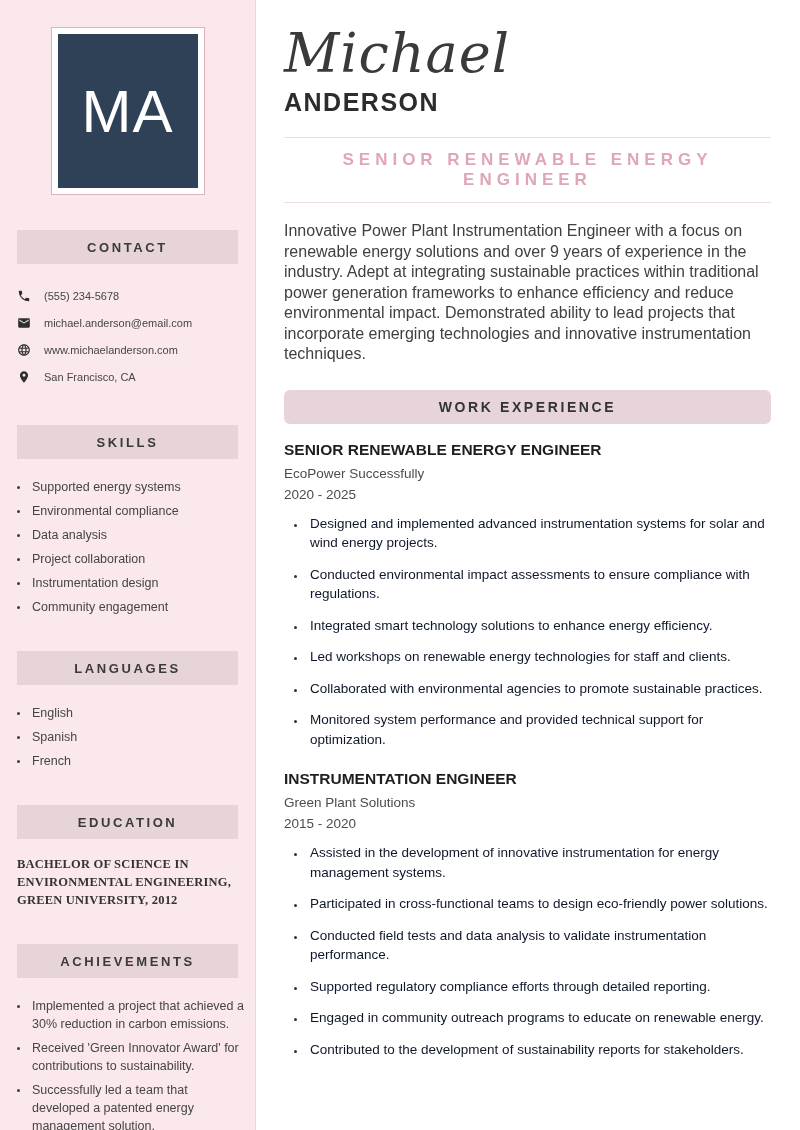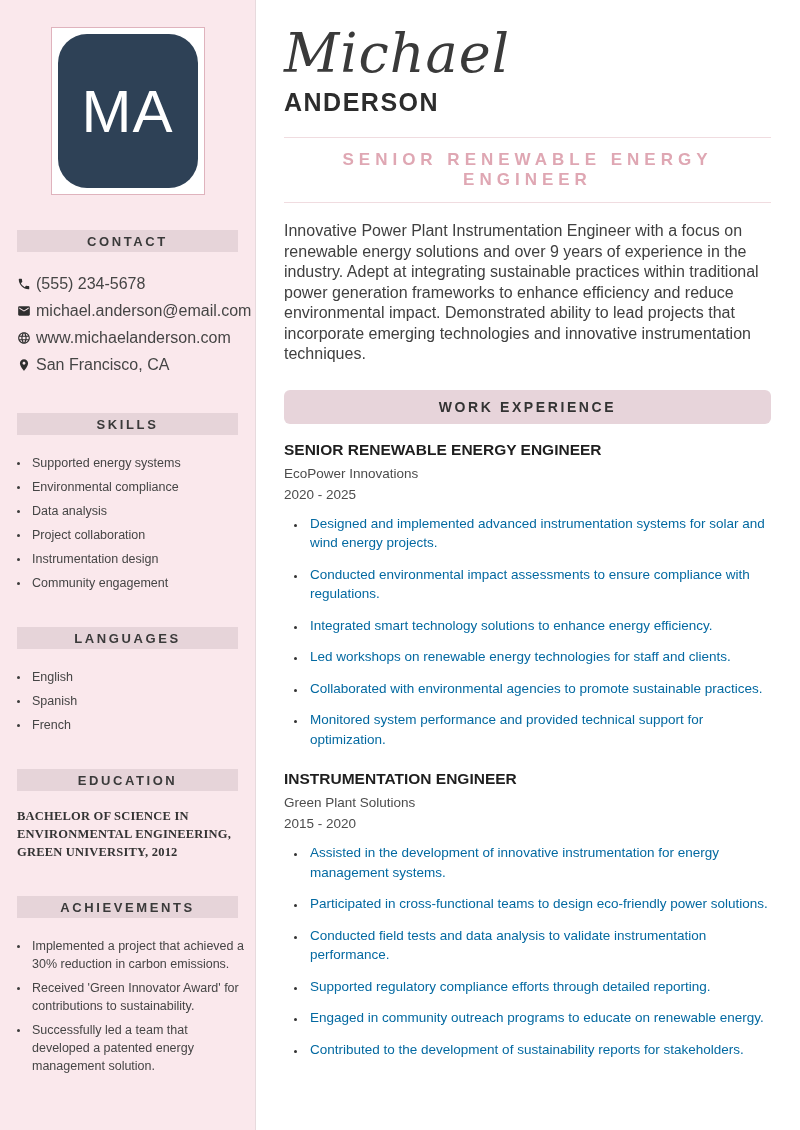--- a/index.html
+++ b/index.html
@@ -23,33 +23,33 @@
     margin: 27px auto 0 auto;
     background: #ffffff;
     border: 1px solid var(--monogram-border, #dfb3bd);
     padding: 6px;
   }
   .monogram {
     width: 100%; height: 100%;
     background: var(--navy, #2e4156);
     color: #ffffff;
     display: flex; align-items: center; justify-content: center;
-    font-size: 60px; font-weight: 500; letter-spacing: 1px; border-radius: 29px;
+    font-size: 60px; font-weight: 500; letter-spacing: 1px;
   }
   .side-header {
-    margin: 35px 17px 0 17px; height: 22px;
+    margin: 35px 17px 0 17px; height: 34px;
     background: var(--side-bar-bg, #e6d4d9);
     display: flex; align-items: center; justify-content: center;
     font-size: 13px; font-weight: 700; letter-spacing: 2.6px;
     color: #3a3a3a;
   }
   .contact-list { margin: 18px 10px 0 17px; }
   .contact-row {
-    display: flex; align-items: center; gap: 5px;
-    height: 27px; font-size: 16px; color: #454545;
+    display: flex; align-items: center; gap: 13px;
+    height: 27px; font-size: 11px; color: #454545;
   }
   .contact-row svg { width: 14px; height: 14px; fill: #2f2f2f; flex: 0 0 14px; }
   .side-list { margin: 19px 10px 0 17px; padding-left: 13px; list-style: disc; }
   .side-list li {
     font-size: 12.5px; color: #454545;
     line-height: 18px; margin-bottom: 6px; padding-left: 2px;
   }
   .side-list li::marker { color: #3c3c3c; font-size: 10px; }
   .edu-text {
     margin: 16px 16px 0 17px;
@@ -84,21 +84,21 @@
     display: flex; align-items: center; justify-content: center;
     font-size: 14px; font-weight: 700; letter-spacing: 2.6px; color: #333333; border-radius: 6px;
   }
   .job { margin-top: 17px; }
   .job + .job { margin-top: 21px; }
   .job-heading { font-size: 15.5px; font-weight: 700; color: #1e1e1e; }
   .job-company { font-size: 13.5px; color: #4c4c4c; margin-top: 7px; }
   .job-dates { font-size: 13.5px; color: #4c4c4c; margin-top: 6px; }
   .job-bullets { margin-top: 11px; padding-left: 23px; list-style: disc; }
   .job-bullets li {
-    font-size: 13.5px; color: #0369a1;
+    font-size: 13.5px; color: #0f172a;
     line-height: 19.5px; margin-bottom: 5px; padding-left: 3px; margin-top: 12px;
   }
   .job-bullets li::marker { color: #333333; font-size: 11px; }
 </style>
 </head>
 <body>
 
 <div class="page">
 
   <aside class="sidebar">
@@ -175,21 +175,21 @@
     <hr class="divider">
     <div class="role-banner">SENIOR RENEWABLE ENERGY ENGINEER</div>
     <hr class="divider2">
 
     <p class="summary">Innovative Power Plant Instrumentation Engineer with a focus on renewable energy solutions and over 9 years of experience in the industry. Adept at integrating sustainable practices within traditional power generation frameworks to enhance efficiency and reduce environmental impact. Demonstrated ability to lead projects that incorporate emerging technologies and innovative instrumentation techniques.</p>
 
     <div class="we-bar">WORK EXPERIENCE</div>
 
     <section class="job">
       <div class="job-heading">SENIOR RENEWABLE ENERGY ENGINEER</div>
-      <div class="job-company">EcoPower Innovations</div>
+      <div class="job-company">EcoPower Successfully</div>
       <div class="job-dates">2020 - 2025</div>
       <ul class="job-bullets">
 
       <li>Designed and implemented advanced instrumentation systems for solar and wind energy projects.</li>
           <li>Conducted environmental impact assessments to ensure compliance with regulations.</li>
           <li>Integrated smart technology solutions to enhance energy efficiency.</li>
           <li>Led workshops on renewable energy technologies for staff and clients.</li>
           <li>Collaborated with environmental agencies to promote sustainable practices.</li>
           <li>Monitored system performance and provided technical support for optimization.</li>
         </ul>

